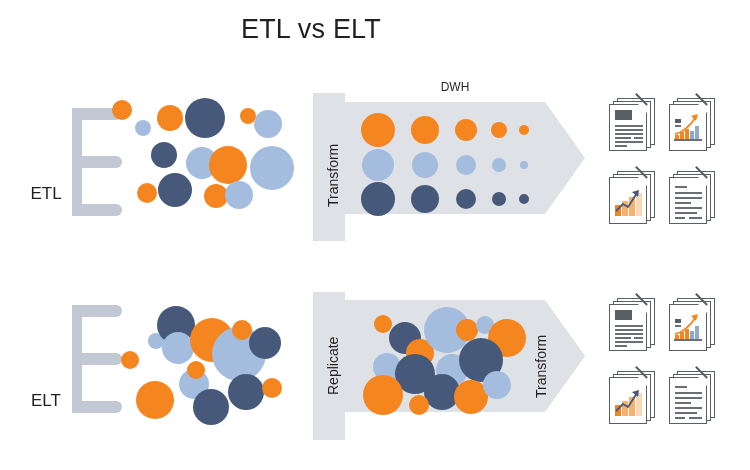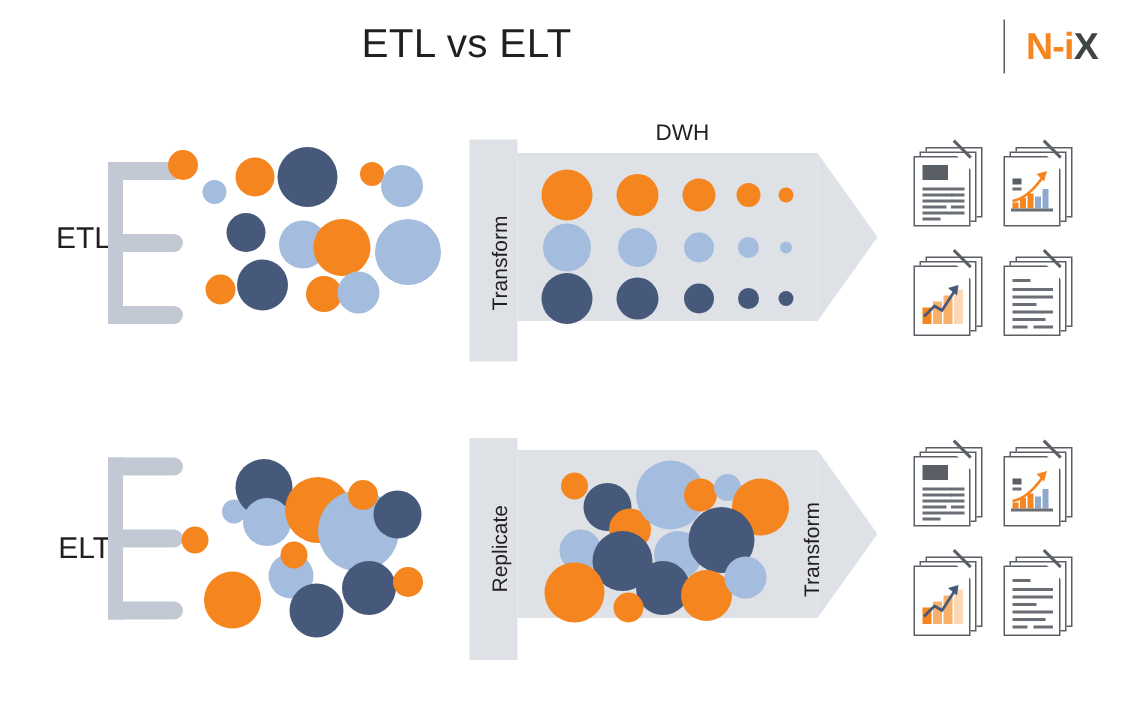--- a/index.html
+++ b/index.html
@@ -45,25 +45,26 @@
     font-size: 25px;
     font-weight: bold;
     letter-spacing: -0.5px;
     white-space: nowrap;
   }
   .logo-orange { color: #F5851F; }
   .logo-dark   { color: #3F4448; }
 
   
   .row-label {
-    font-size: 20px;
+    font-size: 17px;
     color: #231f20;
     left: 18px;
     width: 56px;
-    text-align: right;
+    text-align: center;
+    margin-top: 36px;
   }
 
   
   .source-connector { width: 56px; height: 108px; }
   .src-bar {
     position: absolute;
     left: 0;
     height: 12px;
     background: #C2C8D4;
     border-radius: 0 6px 6px 0;
@@ -103,21 +104,21 @@
     position: absolute;
     font-size: 14px;
     color: #231f20;
     writing-mode: vertical-rl;
     transform: rotate(180deg);
     white-space: nowrap;
     text-align: center;
   }
   .hlabel {
     position: absolute;
-    font-size: 15px;
+    font-size: 12px;
     color: #231f20;
     text-align: center;
     white-space: nowrap;
   }
 
   
   .doc-icon { position: absolute; width: 50px; height: 56px; }
   .doc-back {
     position: absolute;
     left: 9px; top: 0;
@@ -181,24 +182,20 @@
     height: 1.5px;
   }
 </style>
 </head>
 <body>
 
 <div id="canvas">
 
   <div class="abs" id="page-title">ETL vs ELT</div>
 
-  <div class="abs" id="logo-wrap">
-    <div id="logo-divider"></div>
-    <div id="logo-text"><span class="logo-orange">N-i</span><span class="logo-dark">X</span></div>
-  </div>
 
   <div class="abs row-label" style="top:148px;">ETL</div>
 
   <div class="abs source-connector" style="left:72px; top:108px;">
     <div class="src-spine"></div>
     <div class="src-bar" style="top:0px;   width:50px;"></div>
     <div class="src-bar" style="top:48px;  width:50px;"></div>
     <div class="src-bar" style="top:96px;  width:50px;"></div>
   </div>
 

